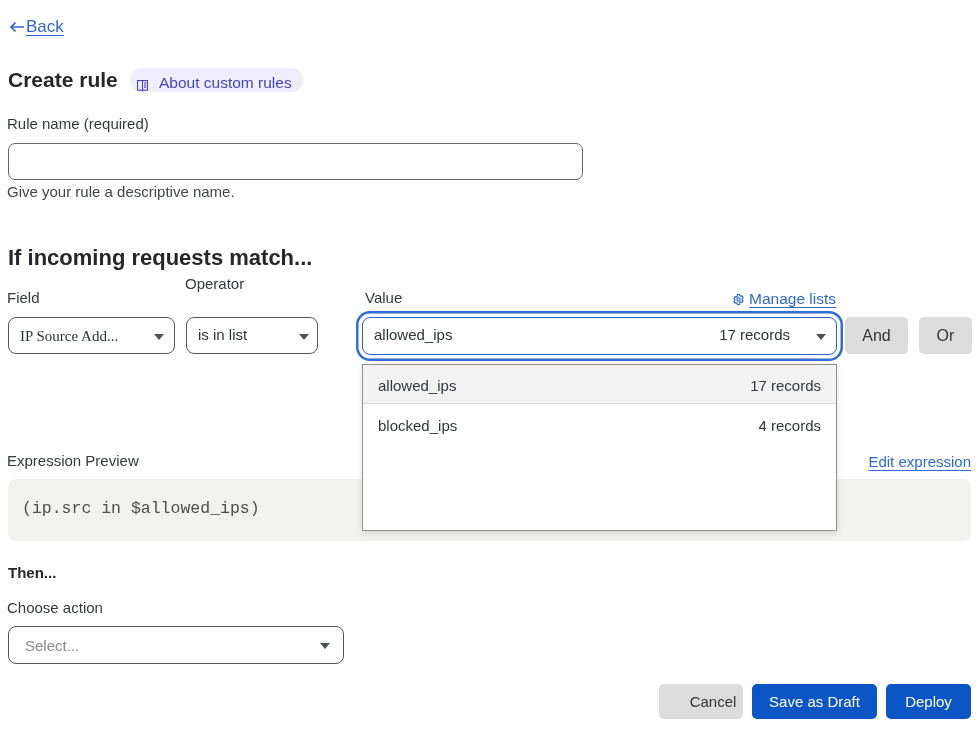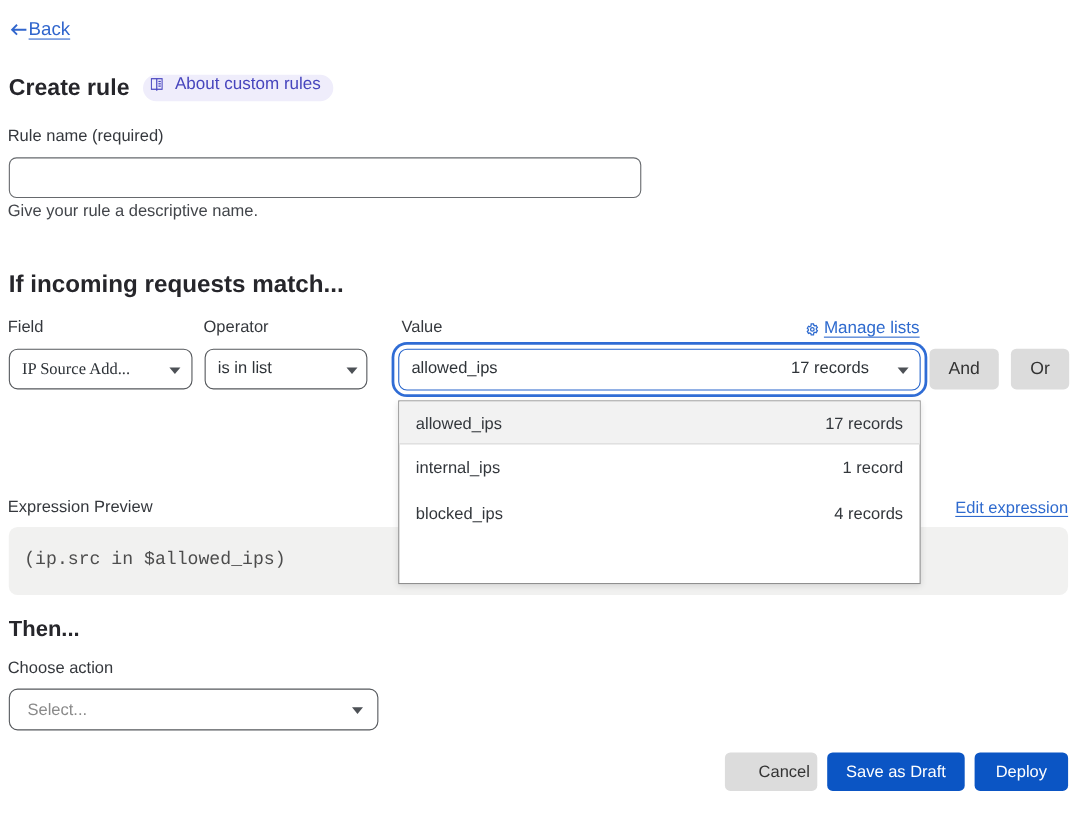--- a/index.html
+++ b/index.html
@@ -17,21 +17,21 @@
 <body>
 
 <div class="abs" style="left:8px; top:17px; font-size:17px; color:#3166cd;">
   <svg width="17" height="12" viewBox="0 0 17 12" style="vertical-align:-1px; margin-right:1px;">
       <path d="M16 6 H3 M7.5 1.5 L3 6 L7.5 10.5" stroke="#3166cd" stroke-width="1.7" fill="none"></path>
     </svg><span style="text-decoration:underline; text-underline-offset:3px;">Back</span>
 </div>
 
 <div class="abs" style="left:8px; top:69px; font-size:21px; font-weight:bold; color:#26262b; line-height:21px;">Create rule</div>
 
-<div class="abs" style="left:130px; top:68px; height:24px; background:#efedfb; border-radius:12px; padding:0 11px 0 7px; display:flex; align-items:flex-start; gap:11px;">
+<div class="abs" style="left:130px; top:68px; height:24px; background:#efedfb; border-radius:12px; padding:0 11px 0 7px; display:flex; align-items:flex-end; gap:11px;">
   <svg width="11" height="12" viewBox="0 0 11 12" style="margin-top:3px;">
       <g fill="none" stroke="#4a47c0" stroke-width="1.1">
         <rect x="0.55" y="0.55" width="9.9" height="9.6"></rect>
         <path d="M5.5 0.55 V11.6"></path>
       </g>
       <g fill="#4a47c0">
         <rect x="7" y="2.5" width="2.2" height="1.15"></rect>
         <rect x="7" y="4.6" width="2.2" height="1.15"></rect>
         <rect x="7" y="6.7" width="2.2" height="1.15"></rect>
       </g>
@@ -39,37 +39,37 @@
   <span style="font-size:15.5px; color:#4745bd;">About custom rules</span>
 </div>
 
 <div class="abs lbl" style="left:7px; top:115px;">Rule name (required)</div>
 <div class="abs" style="left:8px; top:143px; width:575px; height:37px; border:1px solid #66696d; border-radius:7px; background:#fff;"></div>
 <div class="abs lbl" style="left:7px; top:183px; color:#42454a;">Give your rule a descriptive name.</div>
 
 <div class="abs" style="left:8px; top:249px; font-size:22px; font-weight:bold; color:#26262b; line-height:17px;">If incoming requests match...</div>
 
 <div class="abs lbl" style="left:7px; top:289px;">Field</div>
-<div class="abs lbl" style="left:185px; top:289px;">Operator</div>
+<div class="abs lbl" style="left:185px; top:275px;">Operator</div>
 <div class="abs lbl" style="left:365px; top:289px;">Value</div>
 
 <div class="abs" style="left:732px; top:290px; font-size:15.5px; color:#2e6ace; display:flex; align-items:center; gap:4px;">
   <svg width="13" height="13" viewBox="0 0 16 16">
       <path fill="none" stroke="#2e6ace" stroke-width="1.4" d="M9.3 1.8l.25 1.45a5 5 0 0 1 1.4.82l1.38-.52 1.3 2.25-1.13.94a5 5 0 0 1 0 1.62l1.13.94-1.3 2.25-1.38-.52a5 5 0 0 1-1.4.82L9.3 14.2H6.7l-.25-1.45a5 5 0 0 1-1.4-.82l-1.38.52-1.3-2.25 1.13-.94a5 5 0 0 1 0-1.62l-1.13-.94 1.3-2.25 1.38.52a5 5 0 0 1 1.4-.82L6.7 1.8h2.6z"></path>
       <circle cx="8" cy="8" r="2" fill="none" stroke="#2e6ace" stroke-width="1.4"></circle>
     </svg>
   <span style="text-decoration:underline; text-underline-offset:3px;">Manage lists</span>
 </div>
 
 <div class="abs sel" style="left:8px; top:317px; width:167px;">
   <span class="abs" style="left:11px; top:10px;font-family:Liberation Serif, serif;">IP Source Add...</span>
   <span class="caret" style="right:10px; top:16px;"></span>
 </div>
 
-<div class="abs sel" style="left:186px; top:317px; width:148px;">
+<div class="abs sel" style="left:186px; top:317px; width:132px;">
   <span class="abs" style="left:11px; top:7.5px;">is in list</span>
   <span class="caret" style="right:8px; top:16px;"></span>
 </div>
 
 <div class="abs" style="left:362px; top:317px; width:475px; height:38px; background:#fff; border:1px solid #2463cb; border-radius:8px; box-shadow:0 0 0 3.5px #fff, 0 0 0 6px #2f6cd5; font-size:15px; color:#2e3338;">
   <span class="abs" style="left:11px; top:8px;">allowed_ips</span>
   <span class="abs" style="right:46px; top:8px;">17 records</span>
   <span class="caret" style="right:10px; top:16px;"></span>
 </div>
 
@@ -80,30 +80,26 @@
 <div class="abs link" style="right:8px; top:453px; font-size:15px;">Edit expression</div>
 <div class="abs" style="left:8px; top:479px; width:963px; height:62px; background:#f1f1f0; border-radius:8px;"></div>
 <div class="abs" style="left:22px; top:499px; font-family:'Liberation Mono',monospace; font-size:16.5px; color:#4d4d4d;">(ip.src in $allowed_ips)</div>
 
 <div class="abs" style="left:362px; top:364px; width:475px; height:167px; background:#fff; border:1px solid #8f8f8f; box-shadow:0 2px 6px rgba(0,0,0,0.12); z-index:5; font-size:15px; color:#33373c;">
   <div style="height:39px; background:#f2f2f2; border-bottom:1px solid #d9d9d9; position:relative;">
     <span class="abs" style="left:15px; top:12px;">allowed_ips</span>
     <span class="abs" style="right:15px; top:12px;">17 records</span>
   </div>
   <div style="height:42px; position:relative;">
-    <span class="abs" style="left:15px; top:13px;">internal_ips</span>
-    <span class="abs" style="right:15px; top:13px;">1 record</span>
-  </div>
-  <div style="height:42px; position:relative;">
     <span class="abs" style="left:15px; top:13px;">blocked_ips</span>
     <span class="abs" style="right:15px; top:13px;">4 records</span>
   </div>
 </div>
 
-<div class="abs" style="left:8px; top:564px; font-size:20px; font-weight:bold; color:#26262b; line-height:17px;">Then...</div>
+<div class="abs" style="left:8px; top:564px; font-size:15px; font-weight:bold; color:#26262b; line-height:17px;">Then...</div>
 <div class="abs lbl" style="left:7px; top:599px;">Choose action</div>
 <div class="abs sel" style="left:8px; top:626px; width:336px; height:38px;">
   <span class="abs" style="left:16px; top:10px; color:#8a8a8a;">Select...</span>
   <span class="caret" style="right:13px; top:16px;"></span>
 </div>
 
 <div class="abs gbtn" style="left:659px; top:684px; width:84px; height:35px; font-size:15px; line-height:35px;padding-left:24px;">Cancel</div>
 <div class="abs bbtn" style="left:752px; top:684px; width:125px; height:35px; font-size:15px; line-height:35px;">Save as Draft</div>
 <div class="abs bbtn" style="left:886px; top:684px; width:85px; height:35px; font-size:15px; line-height:35px;">Deploy</div>
 

